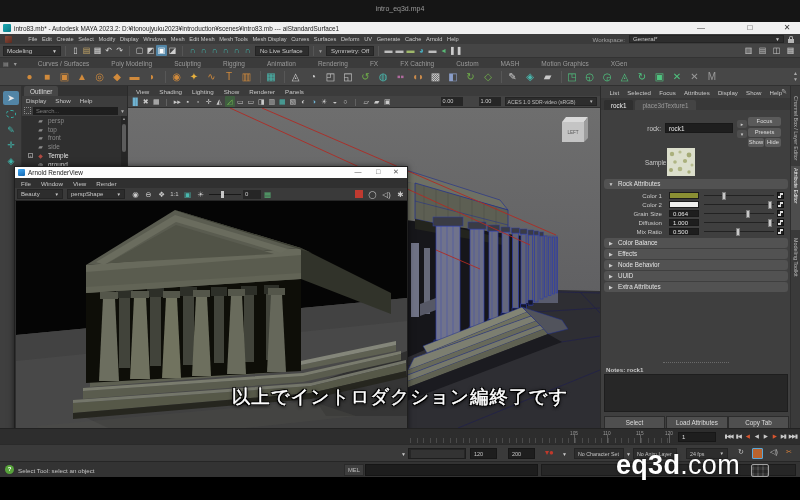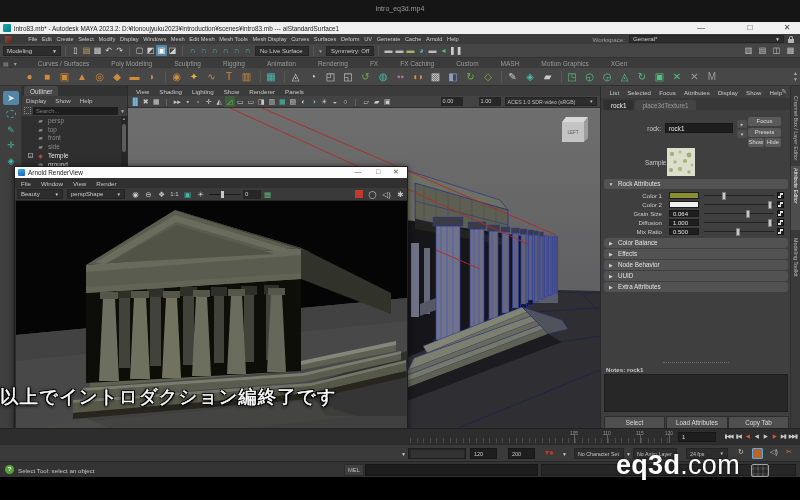--- a/index.html
+++ b/index.html
@@ -160,21 +160,21 @@
   #bottom-row { left:0; top:461px; width:800px; height:16px; background:#333333; border-top:1px solid #262626; }
   #help-icon { position:absolute; left:5px; top:3px; width:9px; height:9px; border-radius:50%; background:#57a33b; color:#fff; font-size:6px; text-align:center; line-height:9px; font-weight:bold; }
   #help-text { position:absolute; left:18px; top:4.5px; color:#c6c6c6; font-size:6.2px; }
   #mel-label { position:absolute; left:344px; top:2px; width:20px; height:12px; background:#3e3e3e; border:1px solid #2a2a2a; color:#bbb; font-size:5.8px; text-align:center; line-height:11px; }
   #mel-input { position:absolute; left:365px; top:2px; width:173px; height:12px; background:#1d1d1d; border:1px solid #161616; }
   #mel-output { position:absolute; left:541px; top:2px; width:255px; height:12px; background:#262626; border:1px solid #1c1c1c; }
 
   #black-bottom { left:0; top:477px; width:800px; height:23px; background:#000; }
 
   
-  .subtitle { position:absolute; width:800px; text-align:left; color:#fff; z-index:40; -webkit-text-stroke:0.45px #fff;
+  .subtitle { position:absolute; width:800px; text-align:center; color:#fff; z-index:40; -webkit-text-stroke:0.45px #fff;
      text-shadow:-1.2px -1.2px 0 #000, 1.2px -1.2px 0 #000, -1.2px 1.2px 0 #000, 1.2px 1.2px 0 #000, 0 0 4px #000, 0 2px 3px rgba(0,0,0,.85); }
   #subtitle-jp { top:384px; font-size:18.5px; letter-spacing:1px; }
   #subtitle-en { top:418px; font-size:19px; }
   #watermark { position:absolute; left:616px; top:450px; z-index:41; color:#fff; font-size:27px; letter-spacing:.3px;
      text-shadow:0 0 3px rgba(0,0,0,.6); }
   #watermark b { font-weight:bold; }
   #watermark-icon { position:absolute; left:751px; top:464px; width:18px; height:13px; border:1px solid #a8a8a8; border-radius:2px; z-index:41;
      background:repeating-linear-gradient(90deg,#8d8d8d 0 2.5px,#5d5d5d 2.5px 5px), repeating-linear-gradient(0deg,#8d8d8d 0 3px,#6a6a6a 3px 6px); background-blend-mode:multiply; opacity:.95; }
 
   .leftsliver { position:absolute; left:0; top:86px; width:14px; height:375px; background:#3a3a3a; }

